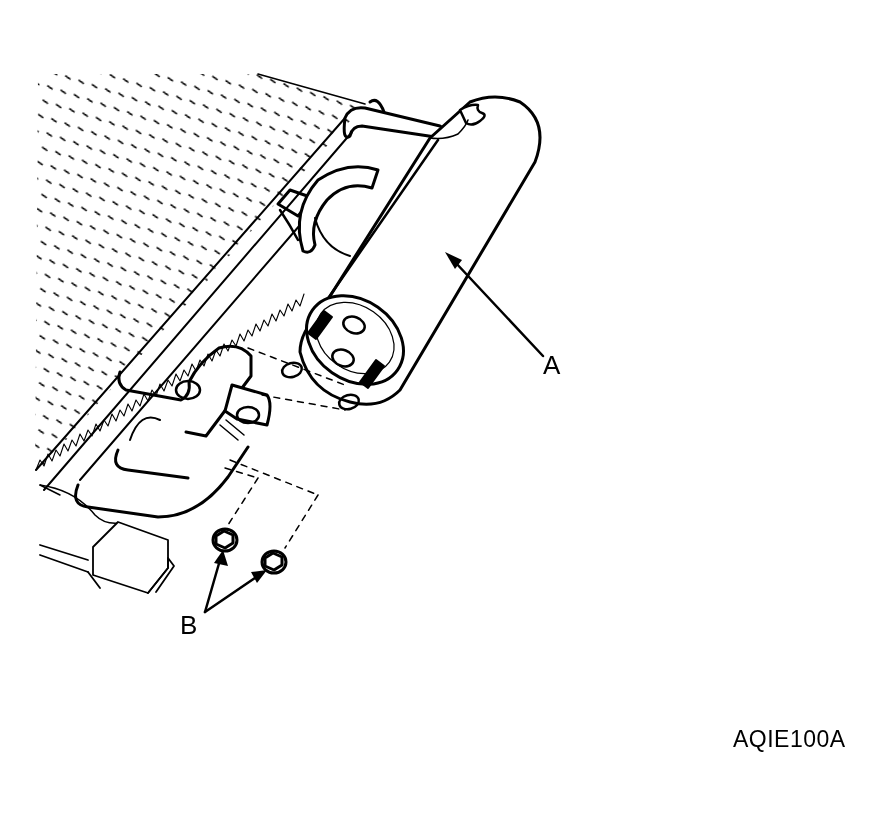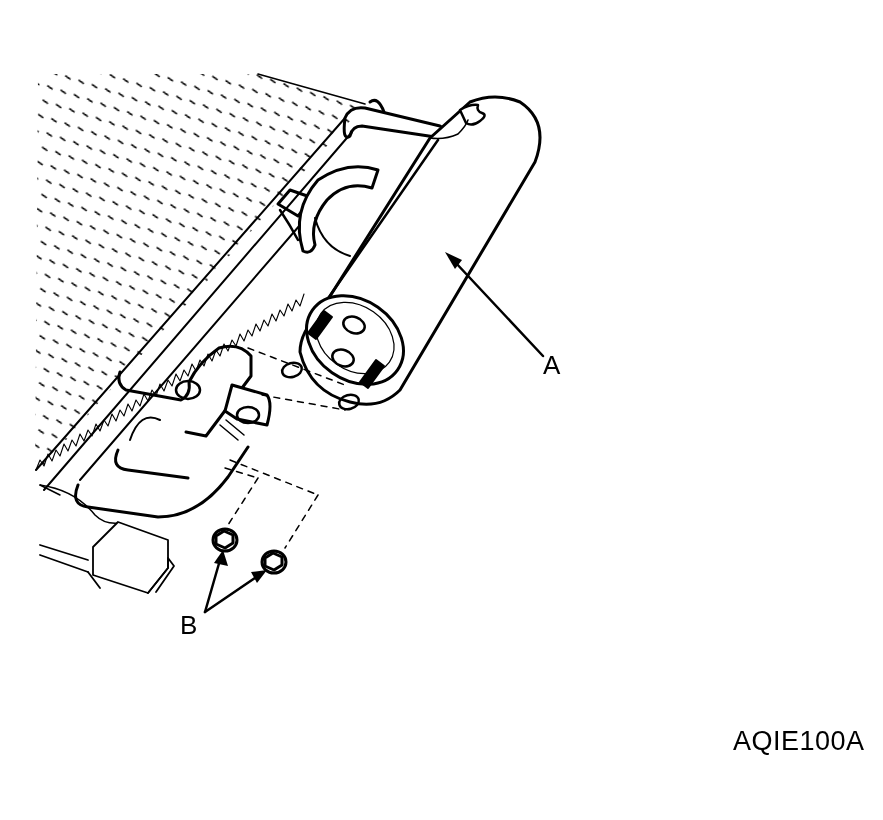--- a/index.html
+++ b/index.html
@@ -3,21 +3,21 @@
 <meta charset="utf-8">
 <style>
   html, body { margin:0; padding:0; background:#ffffff; }
   body { width:883px; height:820px; position:relative; overflow:hidden;
          font-family:"Liberation Sans", sans-serif; }
   #figure { position:absolute; left:0; top:0; width:883px; height:820px; }
   .callout { position:absolute; font-family:"Liberation Sans", sans-serif;
              font-size:26px; color:#000; line-height:1; }
   #label-a { left:543px; top:352px; }
   #label-b { left:180px; top:612px; }
-  #figure-id { position:absolute; left:733px; top:726px; font-size:27px;
+  #figure-id { position:absolute; left:733px; top:726px; font-size:23px;
                font-family:"Liberation Sans", sans-serif; color:#000; letter-spacing:0.5px; }
 </style>
 </head>
 <body>
 
 <svg id="figure" viewBox="0 0 883 820" xmlns="http://www.w3.org/2000/svg" fill="none" stroke="#000" stroke-linecap="round" stroke-linejoin="round">
 
   <defs>
     <pattern id="finDots" width="14" height="15" patternUnits="userSpaceOnUse" patternTransform="rotate(18)">
       <line x1="2" y1="7" x2="7" y2="8.5" stroke="#000" stroke-width="1.6"></line>

